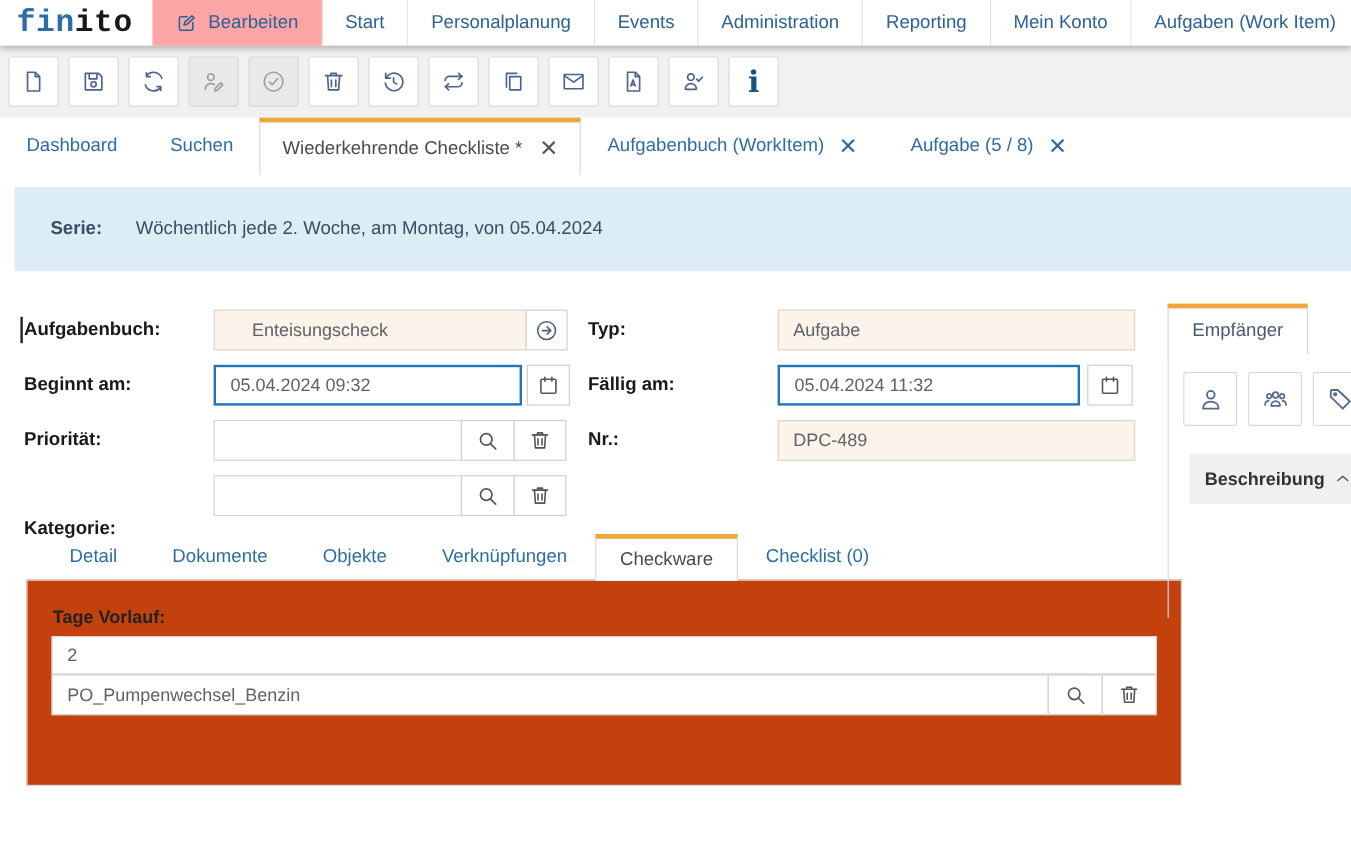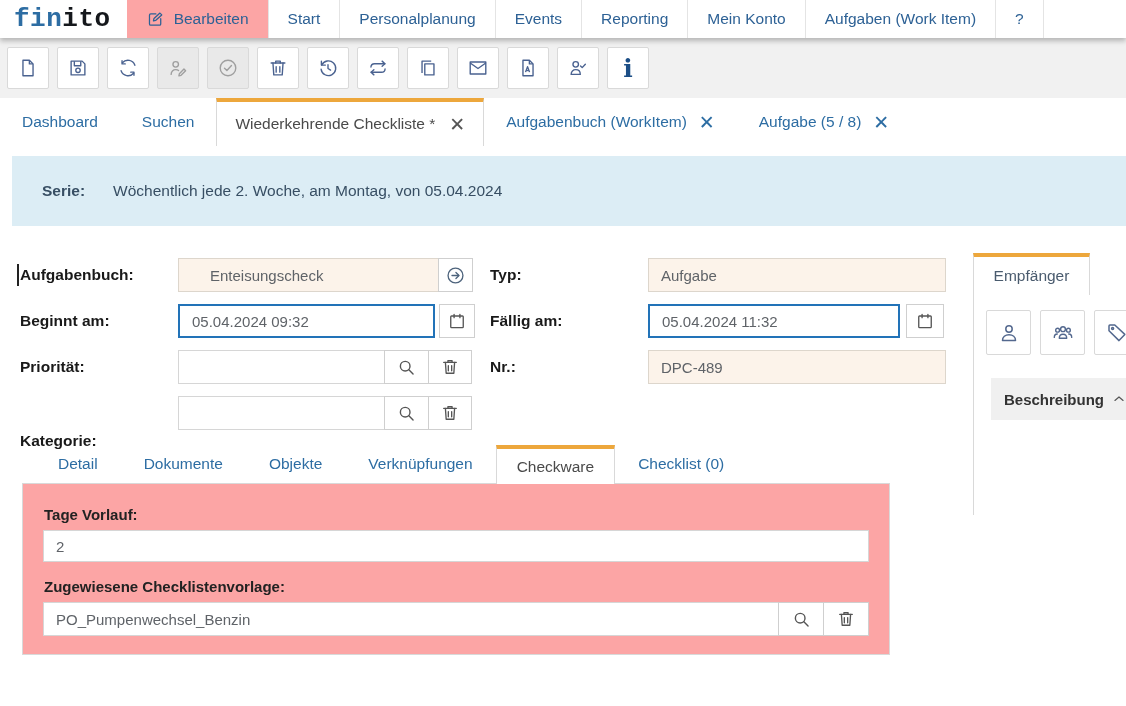--- a/index.html
+++ b/index.html
@@ -57,22 +57,22 @@
     display:flex;align-items:center;justify-content:center;color:#555;cursor:pointer;}
   .fbtn.join{margin-left:-1px;}
   .fbtn.blue{color:#4d637c;}
   .caret{position:absolute;left:17px;top:264px;width:1.5px;height:22px;background:#222;}
 
   
   .subtabs{position:absolute;top:445px;left:22px;height:38px;display:flex;align-items:stretch;padding-left:13px;}
   .subtab{display:flex;align-items:center;padding:0 23px;font-size:15.5px;color:#2d6da3;cursor:pointer;}
   .subtab.active{color:#4a4a4a;background:#fff;border:1px solid #d9d9d9;border-bottom:none;
     border-top:4px solid #eda73c;box-sizing:border-box;position:relative;z-index:2;height:39px;padding:0 20px;}
-  .panel{position:absolute;top:483px;left:22px;width:868px;height:172px;border:1px solid #d9d9d9;
-    background:#fca5a5;box-sizing:border-box;padding:20px 20px 4px 20px;}
+  .panel{position:absolute;top:483px;left:22px;width:963px;height:172px;border:1px solid #d9d9d9;
+    background:#c2410c;box-sizing:border-box;padding:20px 20px 4px 20px;}
   .plabel{font-size:15px;font-weight:bold;color:#222;margin:2px 0 7px 1px;}
   .prow{display:flex;align-items:stretch;}
   .panel .tin{width:100%;}
   .panel .mt{margin-top:16px;}
   .panel .fbtn{width:46px;flex:0 0 46px;}
 
   
   .rpanel{position:absolute;top:253px;left:973px;width:153px;height:262px;border-left:1px solid #d9d9d9;}
   .rtab{position:absolute;top:0;left:-1px;width:117px;height:42px;background:#fff;box-sizing:border-box;
     border-top:4px solid #eda73c;border-left:1px solid #d9d9d9;border-right:1px solid #d9d9d9;
@@ -107,20 +107,23 @@
     <div class="menu-item">
         <span>Start</span>
       </div>
     <div class="menu-item">
         <span>Personalplanung</span>
       </div>
     <div class="menu-item">
         <span>Events</span>
       </div>
     <div class="menu-item">
+        <span>Administration</span>
+      </div>
+    <div class="menu-item">
         <span>Reporting</span>
       </div>
     <div class="menu-item">
         <span>Mein Konto</span>
       </div>
     <div class="menu-item">
         <span>Aufgaben (Work Item)</span>
       </div>
     <div class="menu-item">
         <span>?</span>
@@ -348,21 +351,20 @@
     <div class="subtab">
         <span>Checklist (0)</span>
       </div>
   </div>
 
   <div class="panel">
     <div class="plabel">Tage Vorlauf:</div>
     <div class="prow">
       <input class="tin" style="height: 32px;" value="2">
     </div>
-    <div class="plabel mt">Zugewiesene Checklistenvorlage:</div>
     <div class="prow">
       <input class="tin" value="PO_Pumpenwechsel_Benzin" style="">
       <div class="fbtn join">
         <svg width="21" height="21" viewBox="0 0 24 24" fill="none" stroke="currentColor" stroke-width="1.6" stroke-linecap="round">
             <circle cx="10.5" cy="10.5" r="5.5"></circle>
             <path d="M14.7 14.7L19.5 19.5"></path>
           </svg>
       </div>
       <div class="fbtn join">
         <svg width="20" height="20" viewBox="0 0 24 24" fill="none" stroke="currentColor" stroke-width="1.6" stroke-linecap="round" stroke-linejoin="round">

